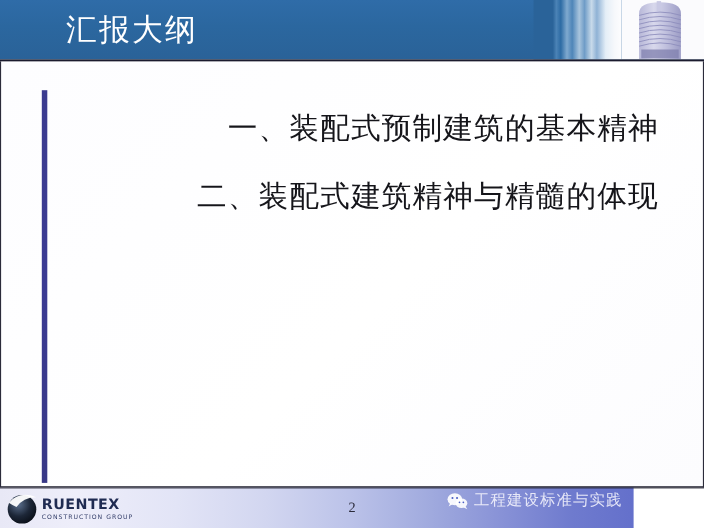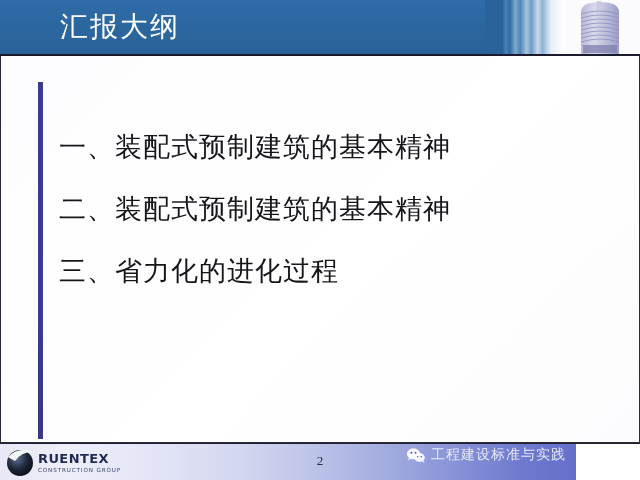--- a/index.html
+++ b/index.html
@@ -101,22 +101,23 @@
     position: absolute;
     left: 37px;
     top: 26px;
     width: 5px;
     height: 357px;
     background: linear-gradient(180deg, #3b3b8f 0%, #3a3a93 50%, #383886 100%);
   }
   .outline-list {
     position: absolute;
     left: 58px;
-    top: 74px;
+    top: 44px;
     width: 540px;
+    text-align: right;
   }
   .outline-item {
     font-family: "DejaVu Serif", "Liberation Serif", serif;
     font-size: 27px;
     line-height: 33px;
     color: #15151a;
     margin-bottom: 29px;
     white-space: nowrap;
     letter-spacing: 1px;
   }
@@ -220,22 +221,21 @@
         <rect x="26" y="1" width="4" height="9" fill="#c9c9e4"></rect>
       </svg>
     </div>
   </div>
   <div class="title-underline"></div>
 
   <div class="content">
     <div class="accent-bar"></div>
     <div class="outline-list">
       <div class="outline-item">一、装配式预制建筑的基本精神</div>
-      <div class="outline-item">二、装配式预制建筑的基本精神</div>
-      <div class="outline-item">三、省力化的进化过程</div>
+      <div class="outline-item">二、装配式建筑精神与精髓的体现</div>
     </div>
   </div>
 
   <div class="footer">
     <div class="footer-rule"></div>
 
     <svg class="logo" viewBox="0 0 128 30">
       <defs>
         <radialGradient id="sphere" cx="0.38" cy="0.33" r="0.75">
           <stop offset="0%" stop-color="#5a6e8c"></stop>

